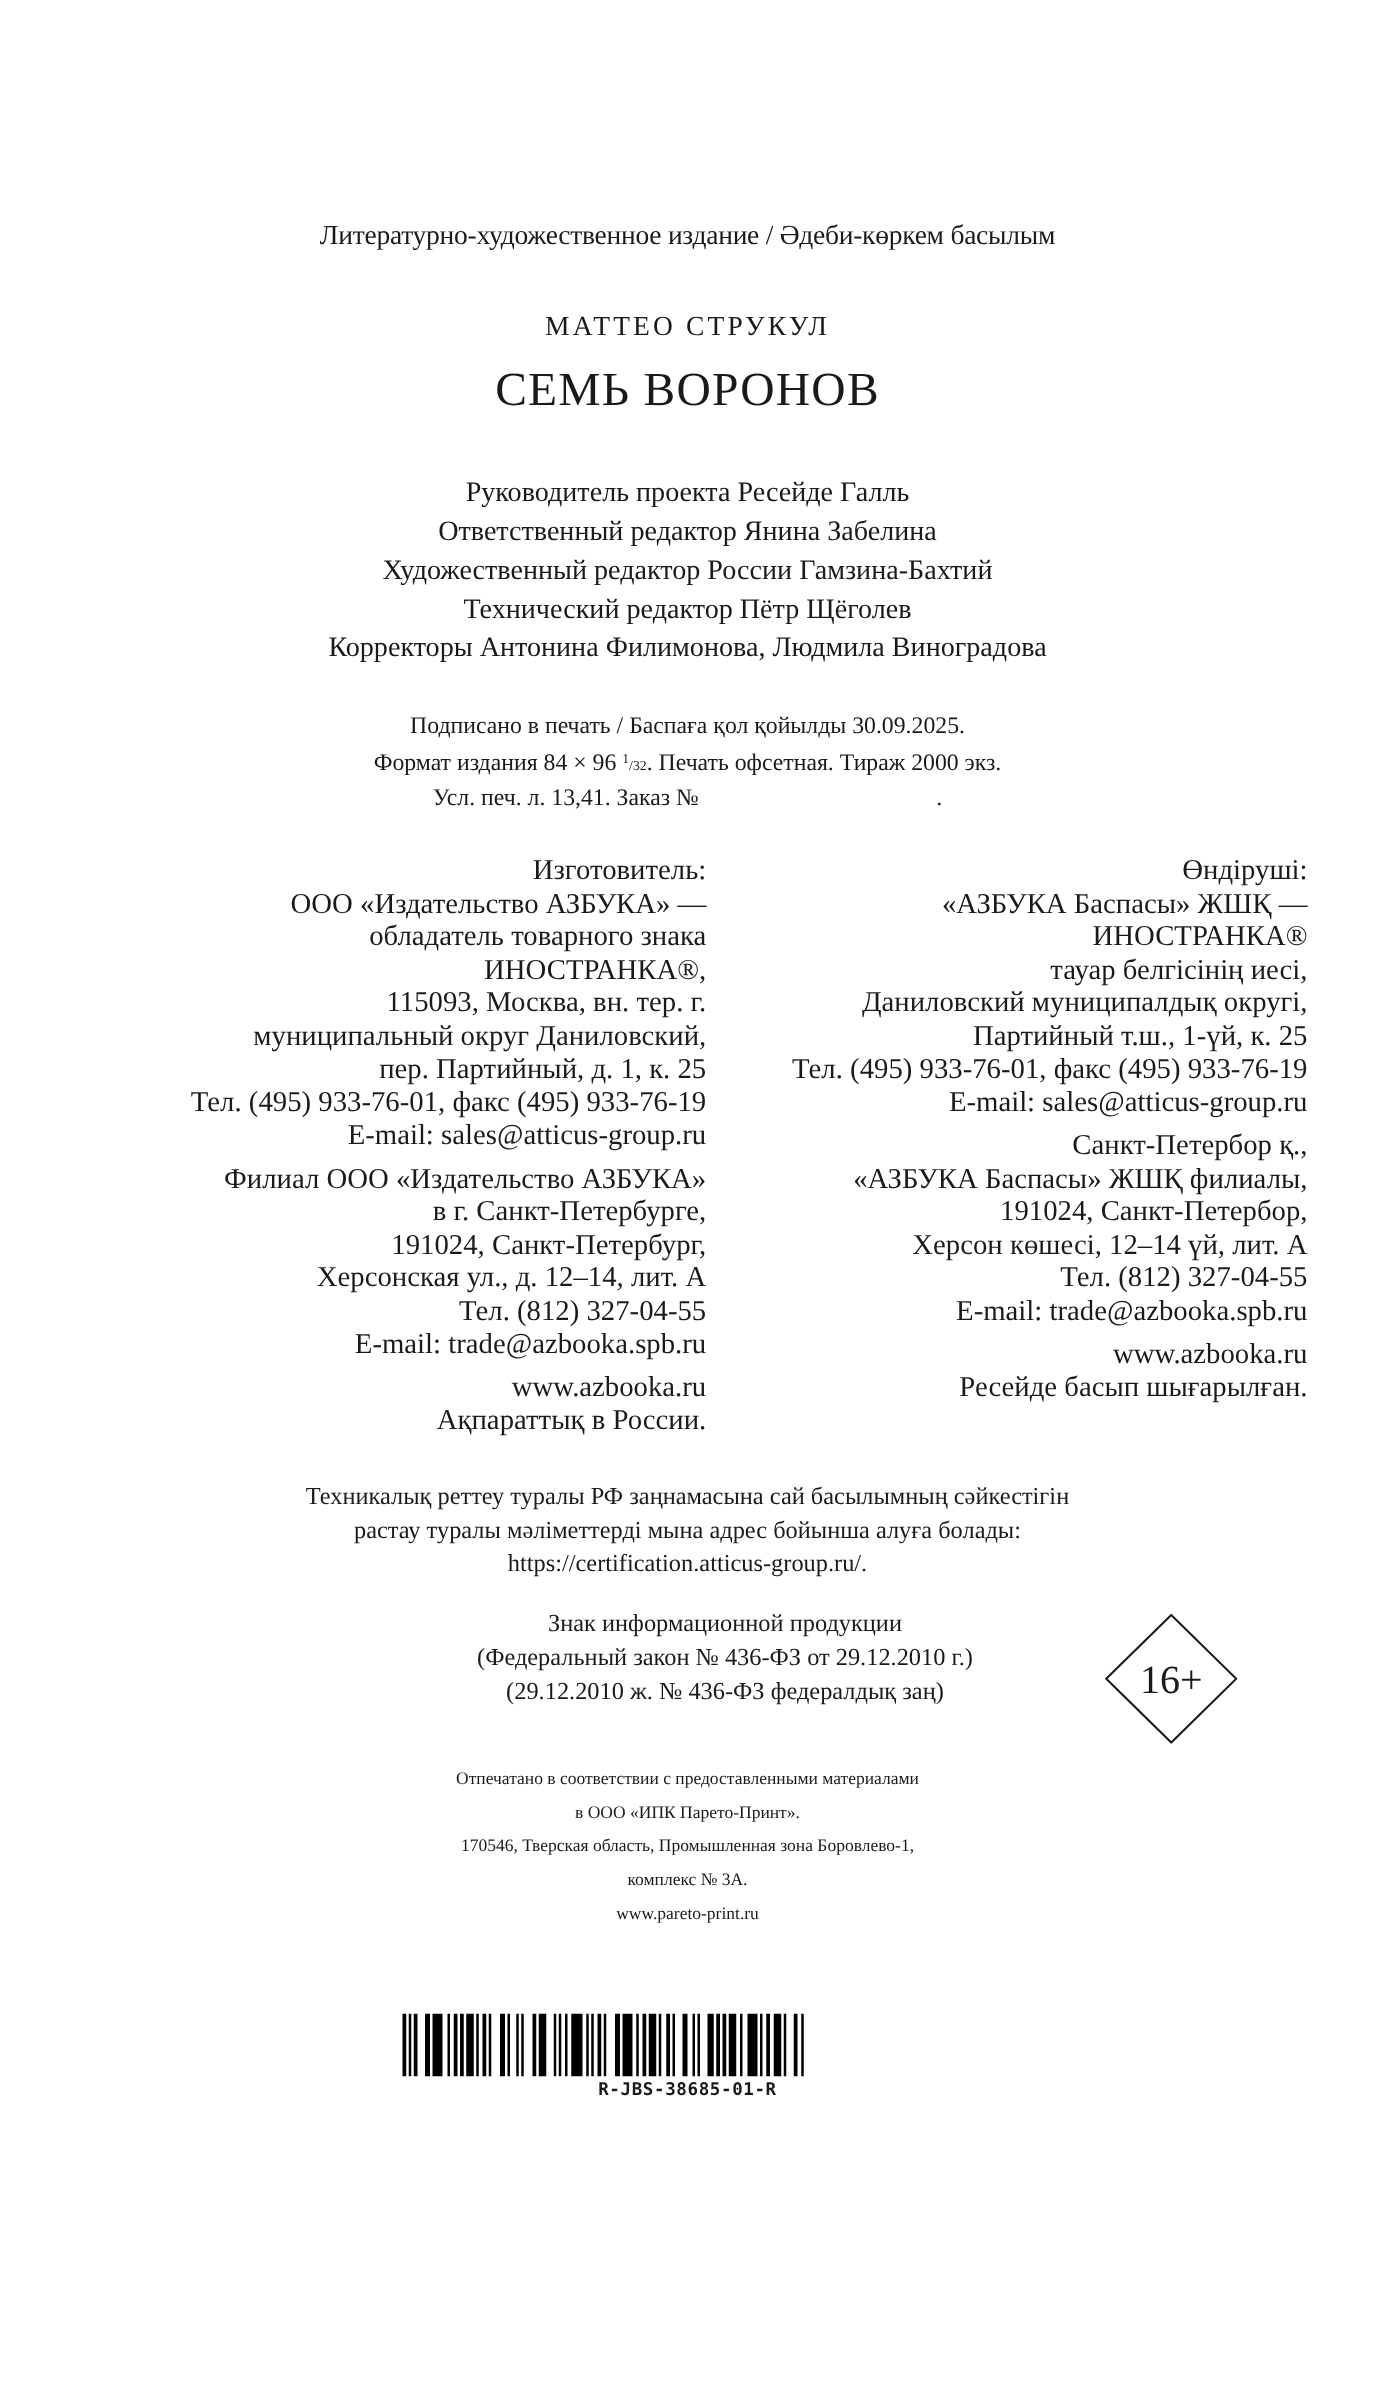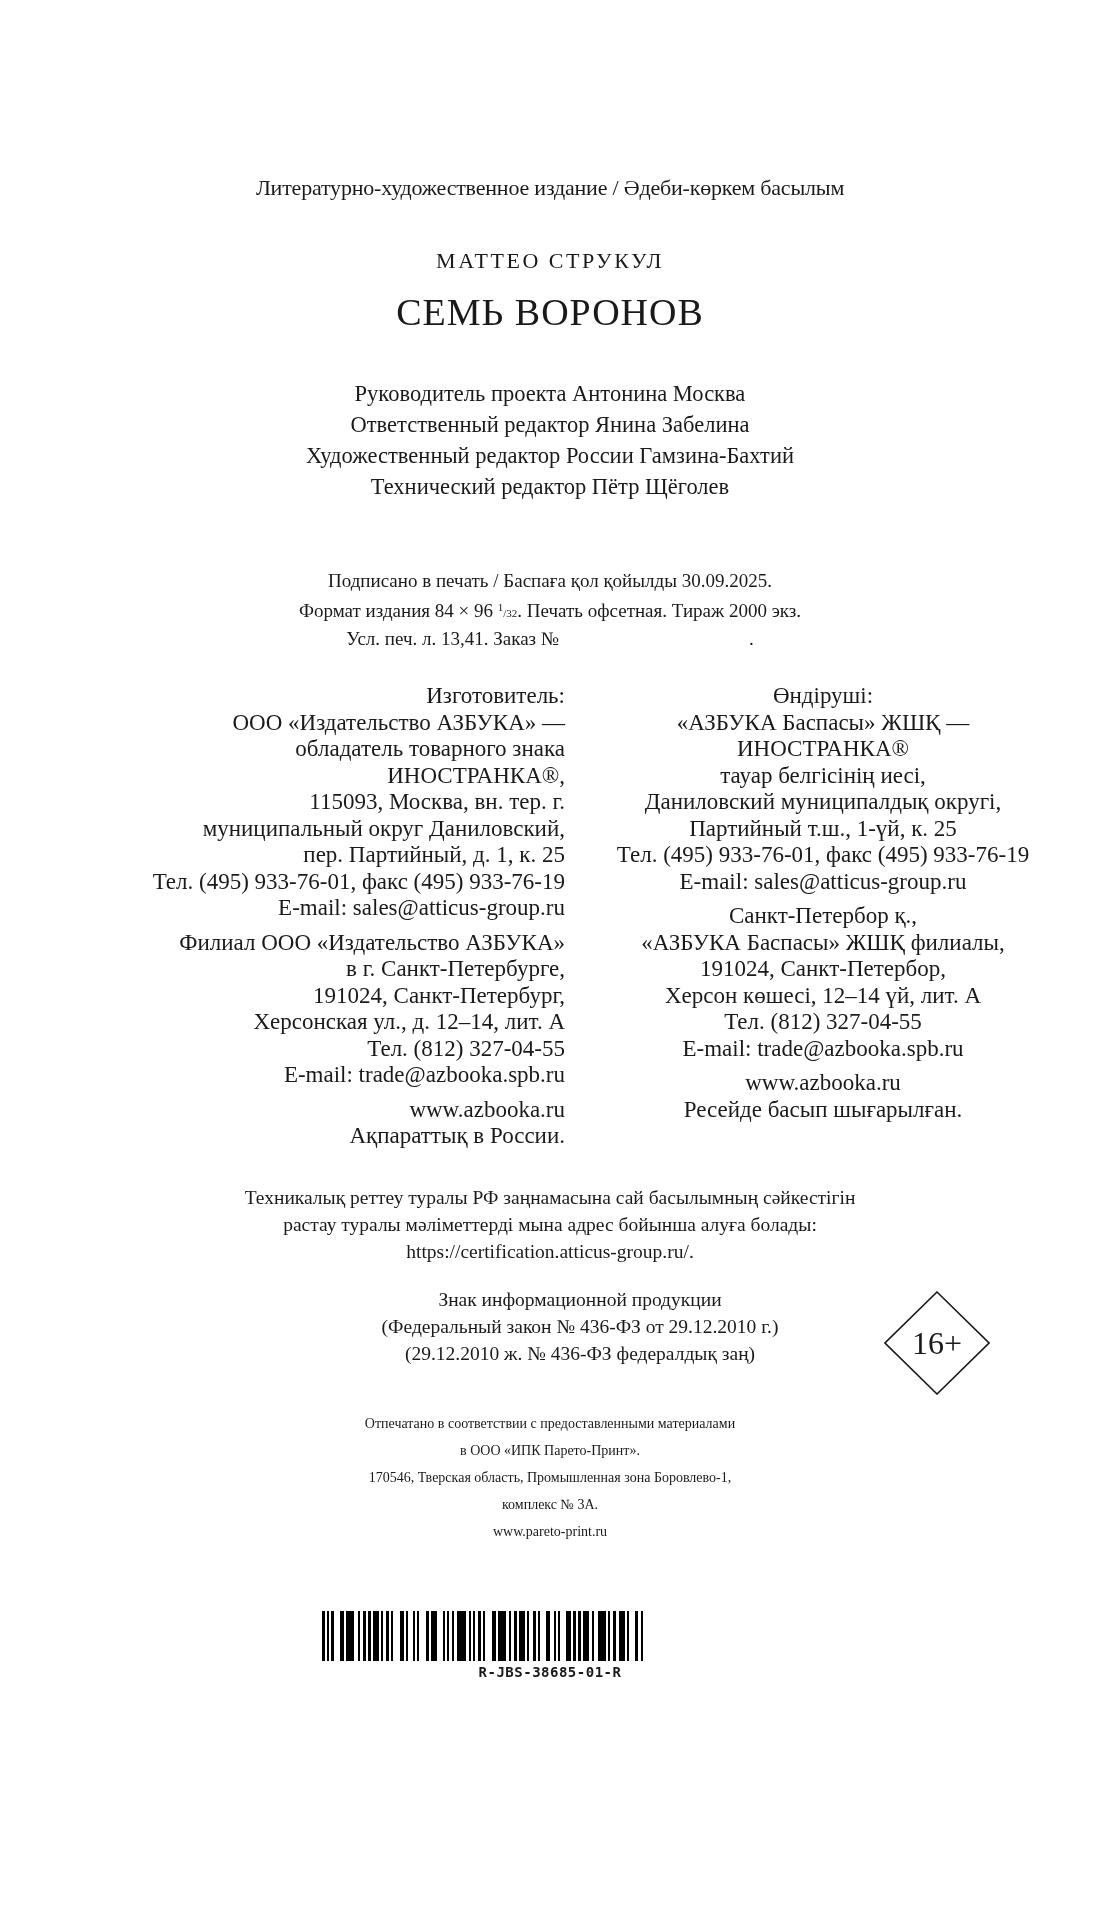--- a/index.html
+++ b/index.html
@@ -14,21 +14,21 @@
   .author { top: 248px; font-size: 22px; letter-spacing: 2.5px; }
   .title { top: 290px; font-size: 38px; letter-spacing: 1px; }
   .credits { top: 378px; font-size: 22.5px; line-height: 31px; }
   .imprint { top: 568px; font-size: 19px; line-height: 26px; }
   .imprint .frac { font-size: 11px; vertical-align: 6px; }
   .imprint .frac-d { font-size: 11px; margin-top: 33px; }
   .blank { display: inline-block; width: 190px; }
 
   .col { font-size: 23px; line-height: 26.5px; }
   .col-left { right: calc(1100px - 565px); width: 480px; text-align: right; }
-  .col-right { left: 588px; width: 470px; text-align: center; }
+  .col-right { left: 576px; width: 470px; text-align: right; }
   .col .gap { height: 8px; }
 
   .techreg { top: 1184px; font-size: 19.5px; line-height: 27px; }
   .infosign { top: 1286px; left: 300px; width: 560px; text-align: center; font-size: 19.5px; line-height: 27px; }
   .rating { left: 884px; top: 1291px; width: 106px; height: 104px; }
   .rating svg { display: block; }
   .rating .lbl { position: absolute; left: 0; top: 0; width: 106px; height: 104px; line-height: 104px; text-align: center; font-size: 32px; }
   .printer { top: 1410px; font-size: 14px; line-height: 27px; }
 
   .barcode { left: 322px; top: 1611px; width: 510px; height: 50px; display: flex; align-items: stretch; }
@@ -36,24 +36,25 @@
   .barcode-text { top: 1664px; left: 0; width: 1100px; text-align: center; font-family: "DejaVu Sans Mono", "Liberation Mono", monospace; font-weight: bold; font-size: 14px; letter-spacing: 0.5px; }
 </style>
 </head>
 <body>
 
 <div class="abs center genre">Литературно-художественное издание / Әдеби-көркем басылым</div>
 <div class="abs center author">МАТТЕО СТРУКУЛ</div>
 <div class="abs center title">СЕМЬ ВОРОНОВ</div>
 
 <div class="abs center credits">
-  <div>Руководитель проекта Антонина Москва</div>
+  <div>Руководитель проекта Ресейде Галль</div>
   <div>Ответственный редактор Янина Забелина</div>
   <div>Художественный редактор России Гамзина-Бахтий</div>
   <div>Технический редактор Пётр Щёголев</div>
+  <div>Корректоры Антонина Филимонова, Людмила Виноградова</div>
 </div>
 
 <div class="abs center imprint">
   <div>Подписано в печать / Баспаға қол қойылды 30.09.2025.</div>
   <div><span>Формат издания 84 × 96 </span><span class="frac">1</span><span class="frac-d">/32</span><span>. Печать офсетная. Тираж 2000 экз.</span></div>
   <div><span>Усл. печ. л. 13,41. Заказ №</span><span class="blank"></span><span>.</span></div>
 </div>
 
 <div class="abs col col-left" style="top:683px;">
   <div>Изготовитель:</div>

